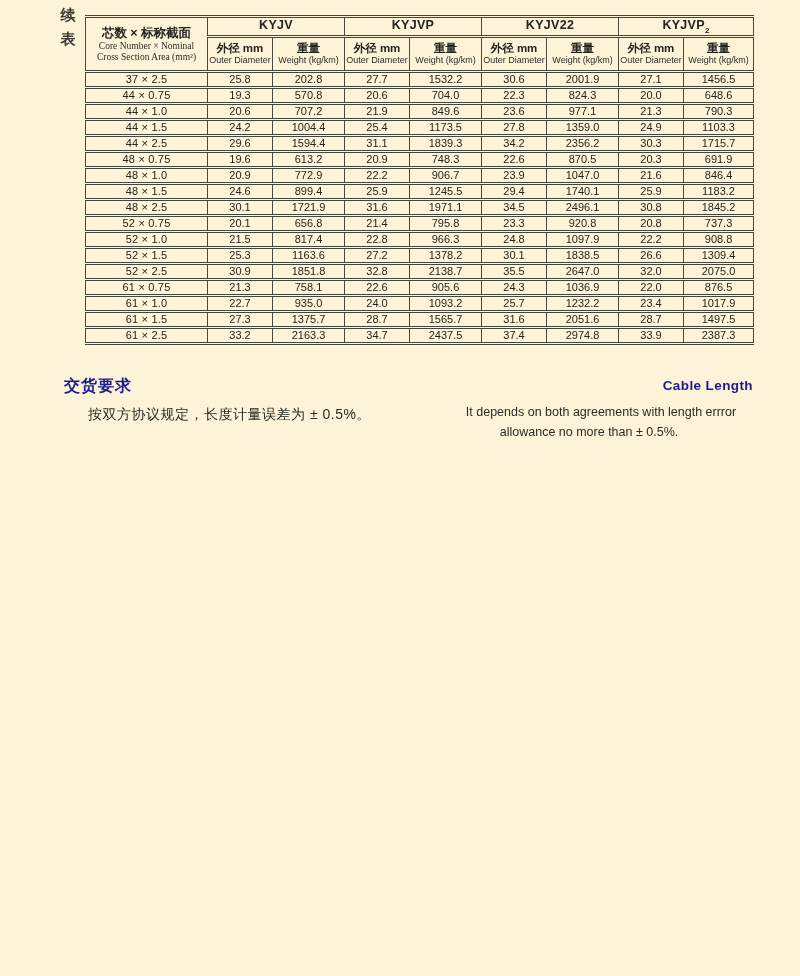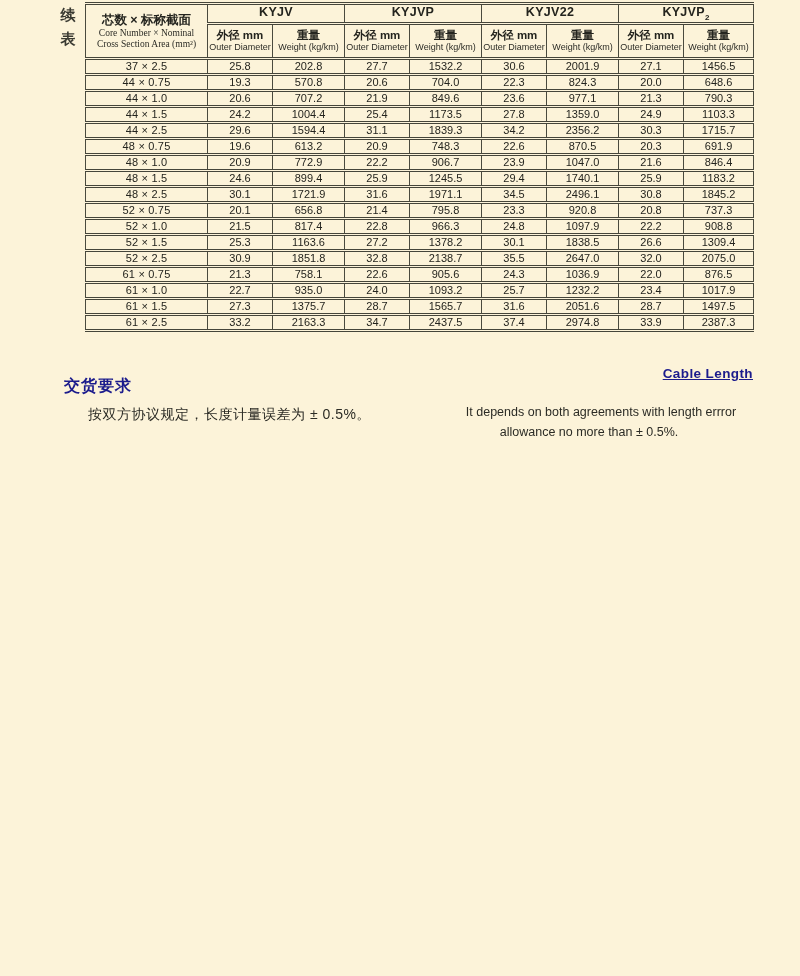--- a/index.html
+++ b/index.html
@@ -10,21 +10,21 @@
     color:#22221d;
   }
   
   .margin-label{
     position:absolute;left:58px;top:3px;width:20px;
     font-size:15px;font-weight:bold;color:#3a3a32;
     text-align:center;line-height:24px;
   }
   
   table.spec{
-    position:absolute;left:85px;top:2px;width:668px;
+    position:absolute;left:85px;top:15px;width:668px;
     border-collapse:collapse;table-layout:fixed;
     color:#24241e;
     padding-left:32px;
   }
   table.spec th, table.spec td{
     border-left:1px solid #4a4a3e;
     border-right:1px solid #4a4a3e;
     border-top:3px double #45453a;
     border-bottom:3px double #45453a;
     padding:0;text-align:center;vertical-align:middle;
@@ -39,22 +39,22 @@
   .subhead .cn{font-size:11.5px;font-weight:bold;line-height:14px;}
   .subhead .en{font-size:9px;font-weight:normal;line-height:11px;color:#2c2c26;}
   tbody td{height:13px;font-size:11px;line-height:13px;}
   tbody td.spec-cell{letter-spacing:0.2px;}
   
   .cn-heading{
     position:absolute;left:64px;top:376px;margin:0;
     font-size:16px;font-weight:bold;color:#1b1b8c;letter-spacing:1px;font-family:Liberation Mono, monospace;
   }
   .en-heading{
-    position:absolute;right:47px;top:366px;margin:0;
-    font-size:13.5px;font-weight:bold;color:#1b1b8c;letter-spacing:0.4px;text-decoration:underline;
+    position:absolute;right:47px;top:378px;margin:0;
+    font-size:13.5px;font-weight:bold;color:#1b1b8c;letter-spacing:0.4px;
   }
   .cn-body{
     position:absolute;left:88px;top:406px;margin:0;
     font-size:14px;color:#2b2b25;letter-spacing:0.5px;
   }
   .en-body{
     position:absolute;left:420px;top:402px;margin:0;width:338px;
     font-size:12.5px;line-height:20px;color:#2b2b25;text-indent:24px;text-align:center;
   }
 </style>

